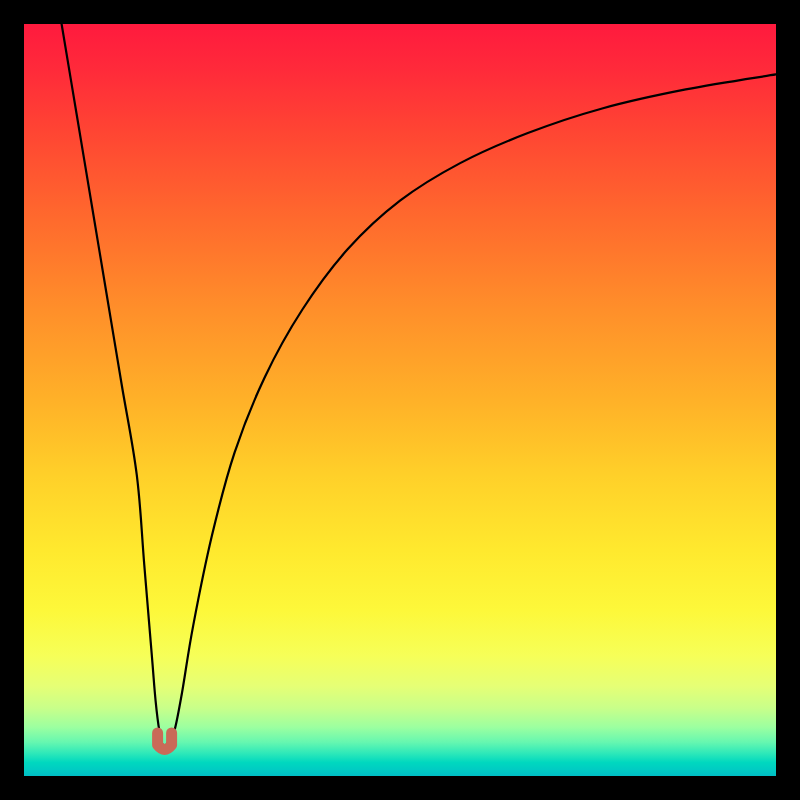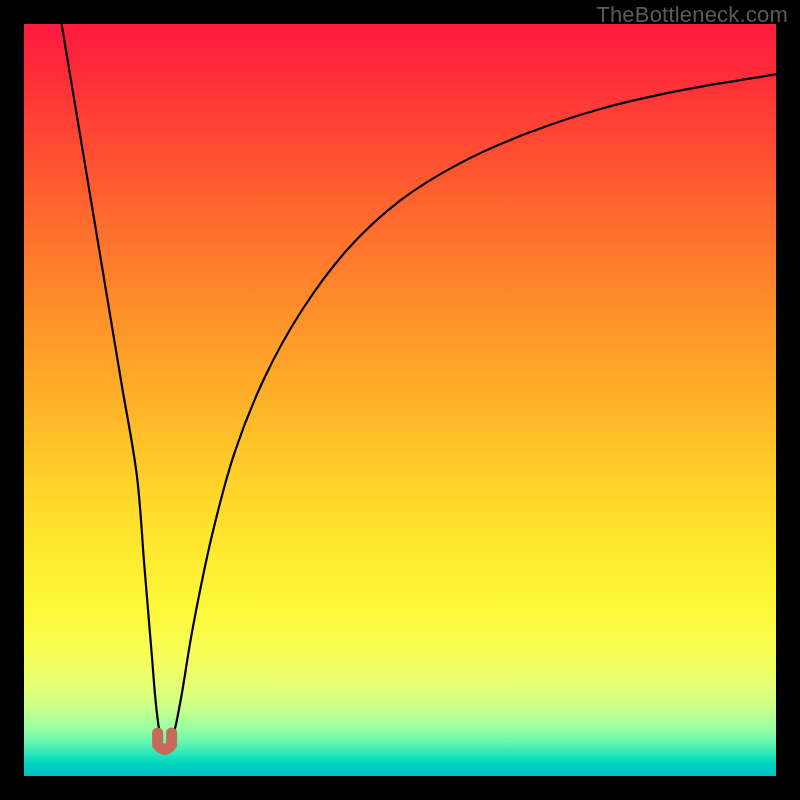--- a/index.html
+++ b/index.html
@@ -64,21 +64,20 @@
     position: absolute;
     inset: 0;
     width: 100%;
     height: 100%;
   }
 </style>
 </head>
 <body>
 
 <div class="outer">
-  <div class="watermark">TheBottleneck.com</div>
   <div class="plot-frame">
     <div class="gradient"></div>
     <svg class="curve" viewBox="0 0 752 752" preserveAspectRatio="none">
       <path fill="none" stroke="#000" stroke-width="2.2" stroke-linejoin="round" stroke-linecap="round" d="M 37.60 0.00 C 40.31 16.24, 47.23 57.75, 52.64 90.24 C 58.05 122.73, 62.27 147.99, 67.68 180.48 C 73.09 212.97, 77.31 238.23, 82.72 270.72 C 88.13 303.21, 92.35 328.47, 97.76 360.96 C 103.17 393.45, 108.74 418.71, 112.80 451.20 C 116.86 483.69, 117.61 508.95, 120.32 541.44 C 123.03 573.93, 125.81 607.32, 127.84 631.68 C 129.87 656.04, 130.25 663.26, 131.60 676.80 C 132.95 690.34, 134.01 698.76, 135.36 706.88 C 136.71 715.00, 137.50 719.89, 139.12 721.92 C 140.74 723.95, 142.35 720.87, 144.38 718.16 C 146.41 715.45, 147.96 715.68, 150.40 706.88 C 152.84 698.08, 154.54 688.23, 157.92 669.28 C 161.30 650.33, 163.79 630.03, 169.20 601.60 C 174.61 573.17, 180.56 542.49, 188.00 511.36 C 195.44 480.23, 201.08 457.07, 210.56 428.64 C 220.04 400.21, 228.46 379.16, 240.64 353.44 C 252.82 327.72, 263.35 308.77, 278.24 285.76 C 293.13 262.75, 305.76 245.23, 323.36 225.60 C 340.96 205.97, 355.70 192.29, 376.00 176.72 C 396.30 161.15, 413.15 151.30, 436.16 139.12 C 459.17 126.94, 478.12 118.92, 503.84 109.04 C 529.56 99.16, 550.61 92.07, 579.04 84.22 C 607.47 76.37, 630.63 71.52, 661.76 65.42 C 692.89 59.33, 735.76 53.09, 752.00 50.38"></path>
       <path fill="none" stroke-width="11" stroke-linecap="round" stroke-linejoin="round" d="M 133.6 708.9 L 133.6 720.9 Q 140.6 729.9 147.6 720.9 L 147.6 708.9" stroke="#c96a58"></path>
     </svg>
   </div>
 </div>
 
 </body></html>

